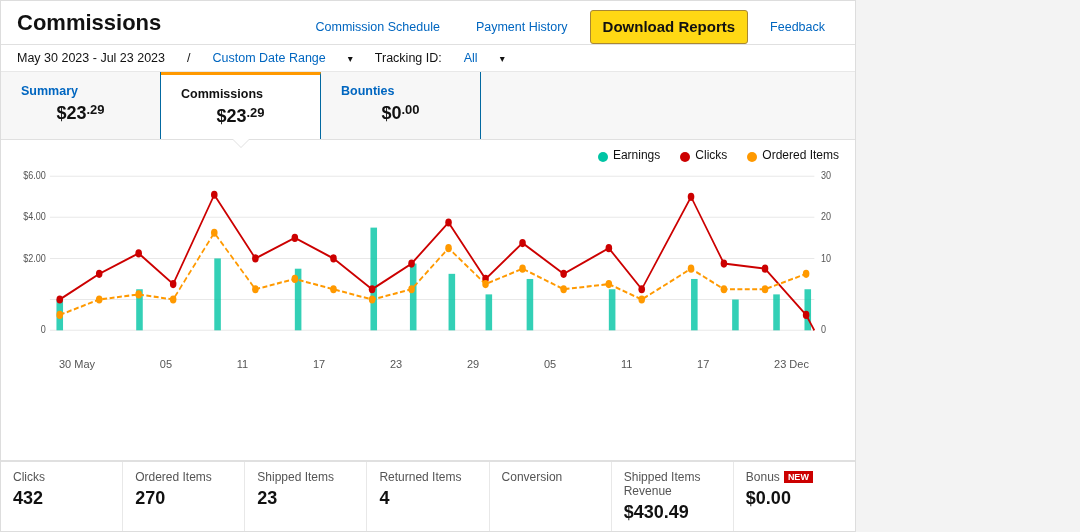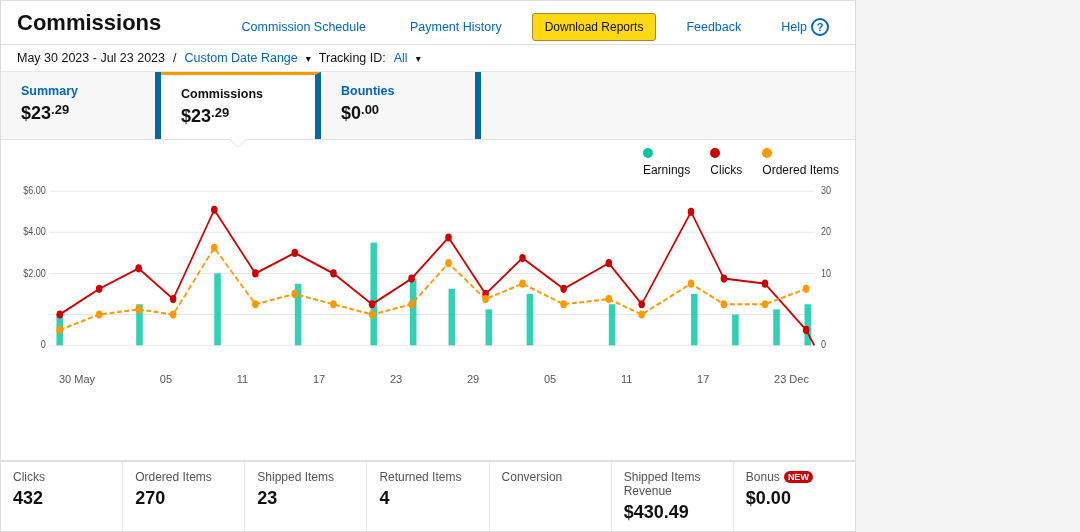--- a/index.html
+++ b/index.html
@@ -3,79 +3,75 @@
   <meta charset="utf-8">
   <style>
     * { box-sizing: border-box; margin: 0; padding: 0; }
     body { font-family: Arial, sans-serif; background: #f3f3f3; width: 1080px; height: 532px; overflow: hidden; font-size: 13px; color: #111; }
     
     .app-container { width: 856px; height: 532px; background: #7f1d1d; display: flex; flex-direction: column; border: 1px solid #ddd; }
     
     
     .header { display: flex; align-items: center; justify-content: space-between; background: #fff; padding: 8px 16px 0 16px; border-bottom: 1px solid #e0e0e0; min-height: 44px; }
     .header-title { font-size: 22px; font-weight: bold; color: #111; padding-bottom: 8px; }
-    .header-tabs { display: flex; align-items: center; gap: 16px; }
+    .header-tabs { display: flex; gap: 8px; }
     .header-tab { padding: 10px 14px; font-size: 12.5px; color: #0066c0; cursor: pointer; border: none; background: none; white-space: nowrap; }
-    .download-reports-btn { background: #ffd814; border: 1px solid #a88734; padding: 6px 12px; font-size: 12px; cursor: pointer; border-radius: 3px; font-weight: normal; color: #111; }
+    .download-reports-btn { background: #ffd814; border: 1px solid #a88734; padding: 6px 12px; font-size: 15px; cursor: pointer; border-radius: 3px; font-weight: bold; color: #111; }
     .help-btn { padding: 8px 10px; font-size: 12.5px; color: #0066c0; cursor: pointer; display: flex; align-items: center; gap: 4px; }
     .help-icon { width: 18px; height: 18px; border-radius: 50%; border: 2px solid #0066c0; display: inline-flex; align-items: center; justify-content: center; font-size: 11px; color: #0066c0; font-weight: bold; }
 
     
     .subheader { display: flex; align-items: center; justify-content: space-between; padding: 6px 16px; background: #fff; border-bottom: 1px solid #e8e8e8; }
-    .date-range { display: flex; align-items: center; gap: 8px; font-size: 12.5px; color: #111; }
+    .date-range { display: flex; align-items: center; gap: 22px; font-size: 12.5px; color: #111; }
     .date-range-link { color: #0066c0; cursor: pointer; }
     .dropdown-arrow { font-size: 10px; }
     .last-updated { font-size: 12px; color: #555; }
 
     
     .summary-section { display: flex; background: #f7f7f7; border-bottom: 1px solid #e0e0e0; padding: 0; }
-    .summary-card { padding: 12px 20px; border-right: 6px solid #0369a1; min-width: 160px; cursor: pointer; }
+    .summary-card { padding: 12px 20px; border-right: 1px solid #0369a1; min-width: 160px; cursor: pointer; }
     .summary-card.active { background: #fff; border-top: 3px solid #ff9900; position: relative; }
     .summary-card.active::after { content: ''; position: absolute; bottom: -8px; left: 50%; transform: translateX(-50%); border-left: 8px solid transparent; border-right: 8px solid transparent; border-top: 8px solid #fff; z-index: 10; }
     .summary-card.active::before { content: ''; position: absolute; bottom: -9px; left: 50%; transform: translateX(-50%); border-left: 9px solid transparent; border-right: 9px solid transparent; border-top: 9px solid #e0e0e0; z-index: 9; }
     .summary-label { font-size: 12.5px; font-weight: bold; color: #0066c0; margin-bottom: 4px; }
     .summary-label.no-link { color: #111; }
-    .summary-value { font-size: 13px; color: #111; }
+    .summary-value { font-size: 13px; color: #111; text-align: center; }
     .summary-value .dollar { font-size: 18px; font-weight: bold; }
     .summary-value .cents { font-size: 13px; font-weight: bold; vertical-align: super; }
 
     
     .chart-area { flex: 1; background: #fff; padding: 8px 16px 0 16px; position: relative; overflow: hidden; }
     .chart-legend { display: flex; align-items: center; gap: 20px; justify-content: flex-end; margin-bottom: 4px; font-size: 12px; }
-    .legend-item { display: flex; align-items: flex-start; gap: 5px; flex-direction: column; }
+    .legend-item { display: flex; align-items: flex-end; gap: 5px; }
     .legend-dot { width: 10px; height: 10px; border-radius: 50%; }
     
     .chart-wrapper { position: relative; width: 100%; height: 190px; }
     .chart-svg { width: 100%; height: 100%; }
 
     
     .stats-table { display: flex; border-top: 2px solid #e0e0e0; background: #fff; }
     .stats-cell { flex: 1; padding: 8px 12px; border-right: 1px solid #e8e8e8; }
     .stats-cell:last-child { border-right: none; }
     .stats-header { font-size: 12px; color: #555; margin-bottom: 4px; font-weight: normal; display: flex; align-items: center; gap: 4px; }
     .stats-value { font-size: 18px; font-weight: bold; color: #111; }
-    .bonus-new { background: #cc0000; color: #fff; font-size: 9px; padding: 1px 4px; border-radius: 6px; font-weight: bold; vertical-align: middle; }
+    .bonus-new { background: #cc0000; color: #fff; font-size: 9px; padding: 1px 4px; border-radius: 0; font-weight: bold; vertical-align: middle; }
     .total-subtext { font-size: 10px; color: #555; font-style: italic; }
   </style>
 </head>
 <body>
 
 <div class="app-container">
 
   <div class="header">
     <h1 class="header-title">Commissions</h1>
     <div class="header-tabs">
       <button class="header-tab">Commission Schedule</button>
       <button class="header-tab">Payment History</button>
       <button class="download-reports-btn">Download Reports</button>
       <button class="header-tab">Feedback</button>
-      <div class="help-btn">
-        <span>Help</span>
-        <span class="help-icon">?</span>
-      </div>
     </div>
   </div>
 
   <div class="subheader">
     <div class="date-range">
       <span>May 30 2023 - Jul 23 2023</span>
       <span>/</span>
       <span class="date-range-link">Custom Date Range</span>
       <span class="dropdown-arrow">▾</span>
       <span>Tracking ID:</span>

